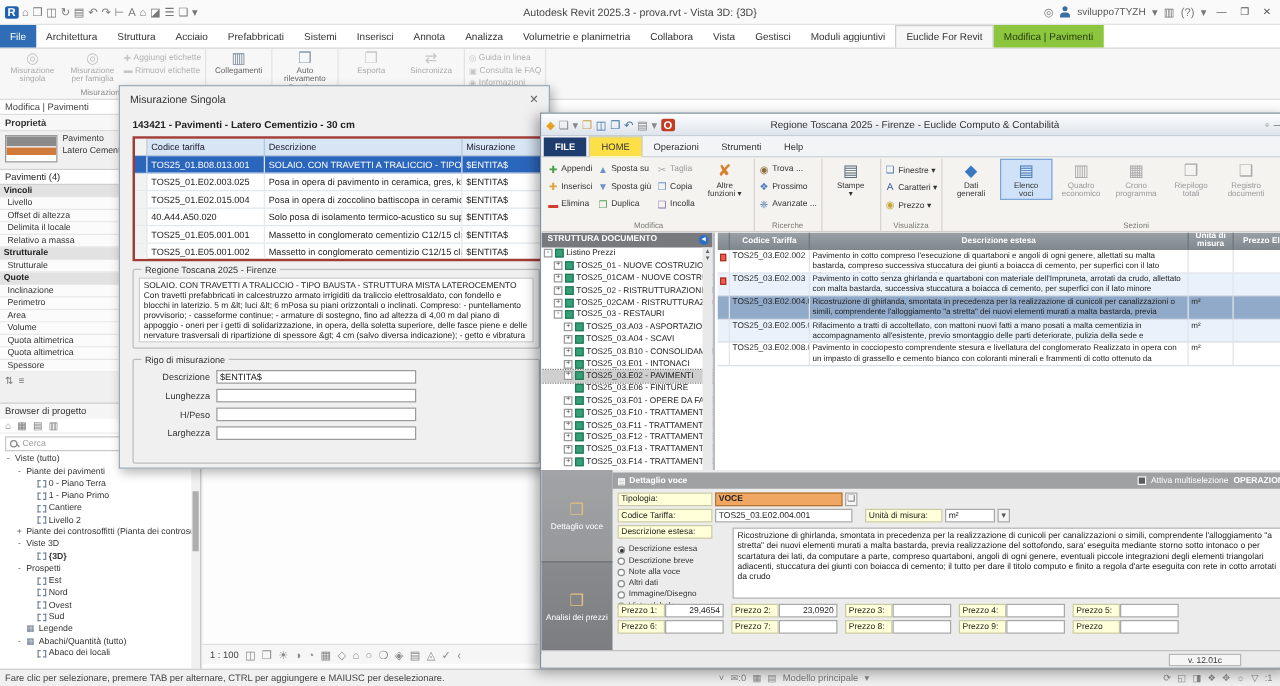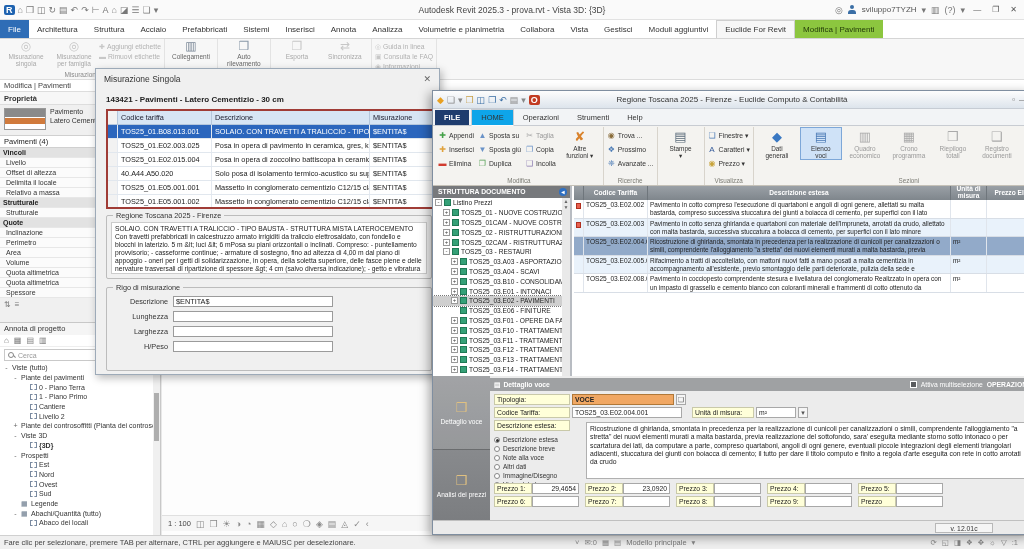--- a/index.html
+++ b/index.html
@@ -100,21 +100,21 @@
   .finput{width:160px;height:11px;background:#fff;border:1px solid #9b9b9b;font-size:7.3px;line-height:10px;padding:0 2px;overflow:hidden;}
 
   
   .euc{left:432px;top:90px;width:600px;height:445px;background:#eef0f2;border:1px solid #7f8ea0;box-shadow:-3px 3px 10px rgba(0,0,0,.35);z-index:20;overflow:hidden;}
   .euc-tb{height:18px;background:linear-gradient(#fdfdfd,#dde4ec);display:flex;align-items:center;padding:0 4px;border-bottom:1px solid #c6ccd4;}
   .euc-title{position:absolute;left:0;right:0;text-align:center;font-size:8px;color:#333;pointer-events:none;}
   .euc-tbr{margin-left:auto;display:flex;gap:4px;color:#666;font-size:8px;z-index:2;}
   .euc-tabs{height:17px;background:#f2f4f6;border-bottom:1px solid #c8ccd2;display:flex;align-items:stretch;padding-left:2px;}
   .etab{padding:0 9px;display:flex;align-items:center;font-size:7.5px;color:#333;}
   .etab.file{background:#1e3c6e;color:#fff;font-weight:bold;margin:1px 2px 0 0;}
-  .etab.active{background:#0ea5e9;border:1px solid #c8ccd2;border-bottom:1px solid #fbfbfb;margin-bottom:-1px;}
+  .etab.active{background:#fde047;border:1px solid #c8ccd2;border-bottom:1px solid #fbfbfb;margin-bottom:-1px;}
   .euc-ribbon{height:60px;background:#f4f3f0;border-bottom:1px solid #c5c1b8;display:flex;padding:1px 2px 0 2px;overflow:hidden;}
   .eg{display:flex;flex-direction:column;border-right:1px solid #d8d4cc;padding:0 2px;}
   .egbody{display:flex;align-items:flex-start;gap:2px;flex:1;}
   .eglabel{text-align:center;font-size:6.3px;color:#7a7a72;height:9px;line-height:9px;}
   .ecol{display:flex;flex-direction:column;gap:1px;padding-top:2px;}
   .es{height:13px;display:flex;align-items:center;gap:2px;font-size:6.8px;color:#333;white-space:nowrap;padding:0 1px;}
   .esicon{font-size:8px;width:9px;text-align:center;}
   .eb{width:42px;display:flex;flex-direction:column;align-items:center;text-align:center;font-size:6.4px;line-height:7px;color:#333;padding-top:1px;border:1px solid transparent;}
   .ebicon{font-size:13px;line-height:16px;height:16px;}
   .eb.sel{background:#cfe2f7;border:1px solid #7da7d8;}
@@ -342,21 +342,21 @@
         <div class="prow">Quota altimetrica</div>
         <div class="prow">Spessore</div>
       </div>
     <div class="pal-foot">
       <span>⇅</span>
       <span>≡</span>
     </div>
   </div>
 
   <div class="abs browser">
-    <div class="br-h">Annota di progetto</div>
+    <div class="br-h">Browser di progetto</div>
     <div class="br-tools">
       <span>⌂</span>
       <span>▦</span>
       <span>▤</span>
       <span>▥</span>
     </div>
     <div class="br-search">
       <span class="mag"></span>
       <span>Cerca</span>
     </div>
@@ -551,25 +551,25 @@
       <div id="dlg-fields" style="position:absolute;left:2px;top:6px;right:2px;">
           <div class="frow">
             <div class="flab">Descrizione</div>
             <div class="finput">$ENTITA$</div>
           </div>
           <div class="frow">
             <div class="flab">Lunghezza</div>
             <div class="finput"></div>
           </div>
           <div class="frow">
+            <div class="flab">H/Peso</div>
+            <div class="finput"></div>
+          </div>
+          <div class="frow">
             <div class="flab">Larghezza</div>
-            <div class="finput"></div>
-          </div>
-          <div class="frow">
-            <div class="flab">H/Peso</div>
             <div class="finput"></div>
           </div>
         </div>
     </div>
   </div>
 
   <div class="abs euc">
     <div class="euc-tb">
       <div class="qat" id="euc-qat">
           <span class="qic" style="color: rgb(232, 160, 32);">◆</span>

